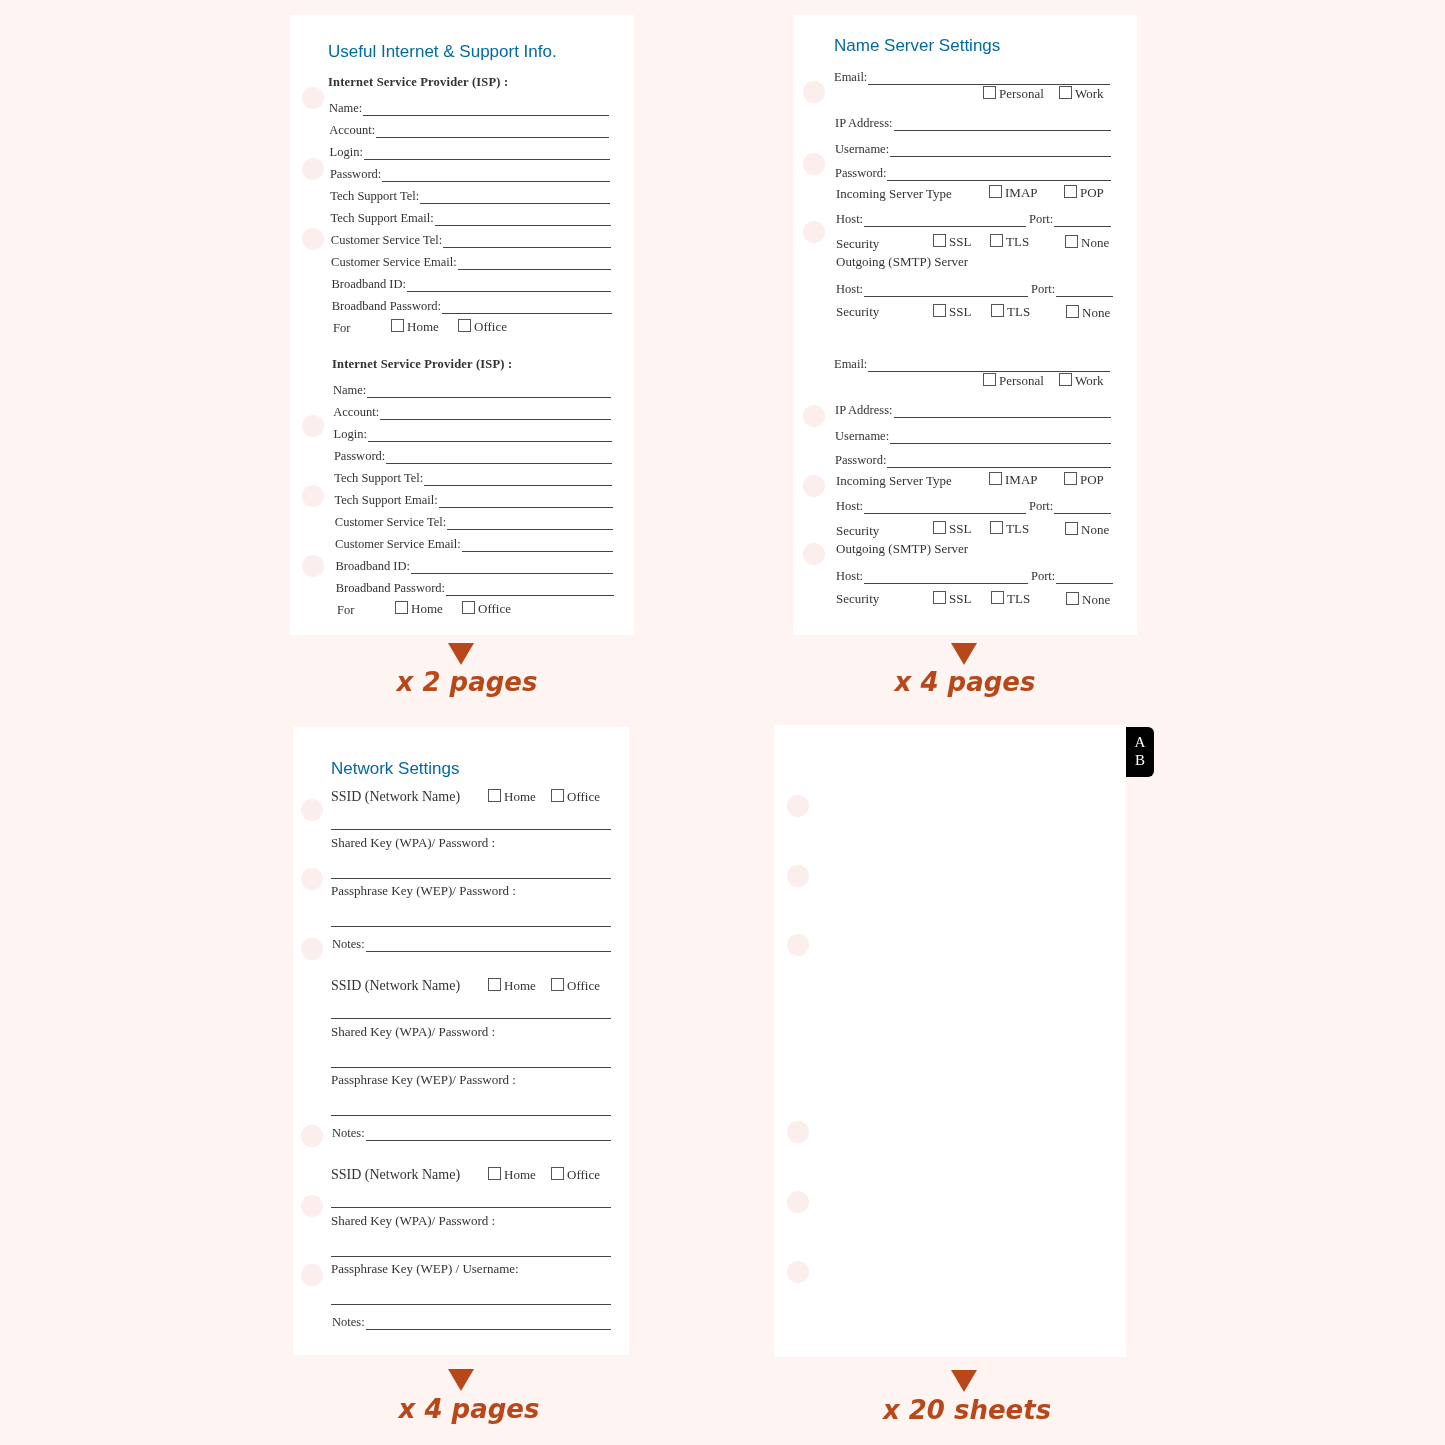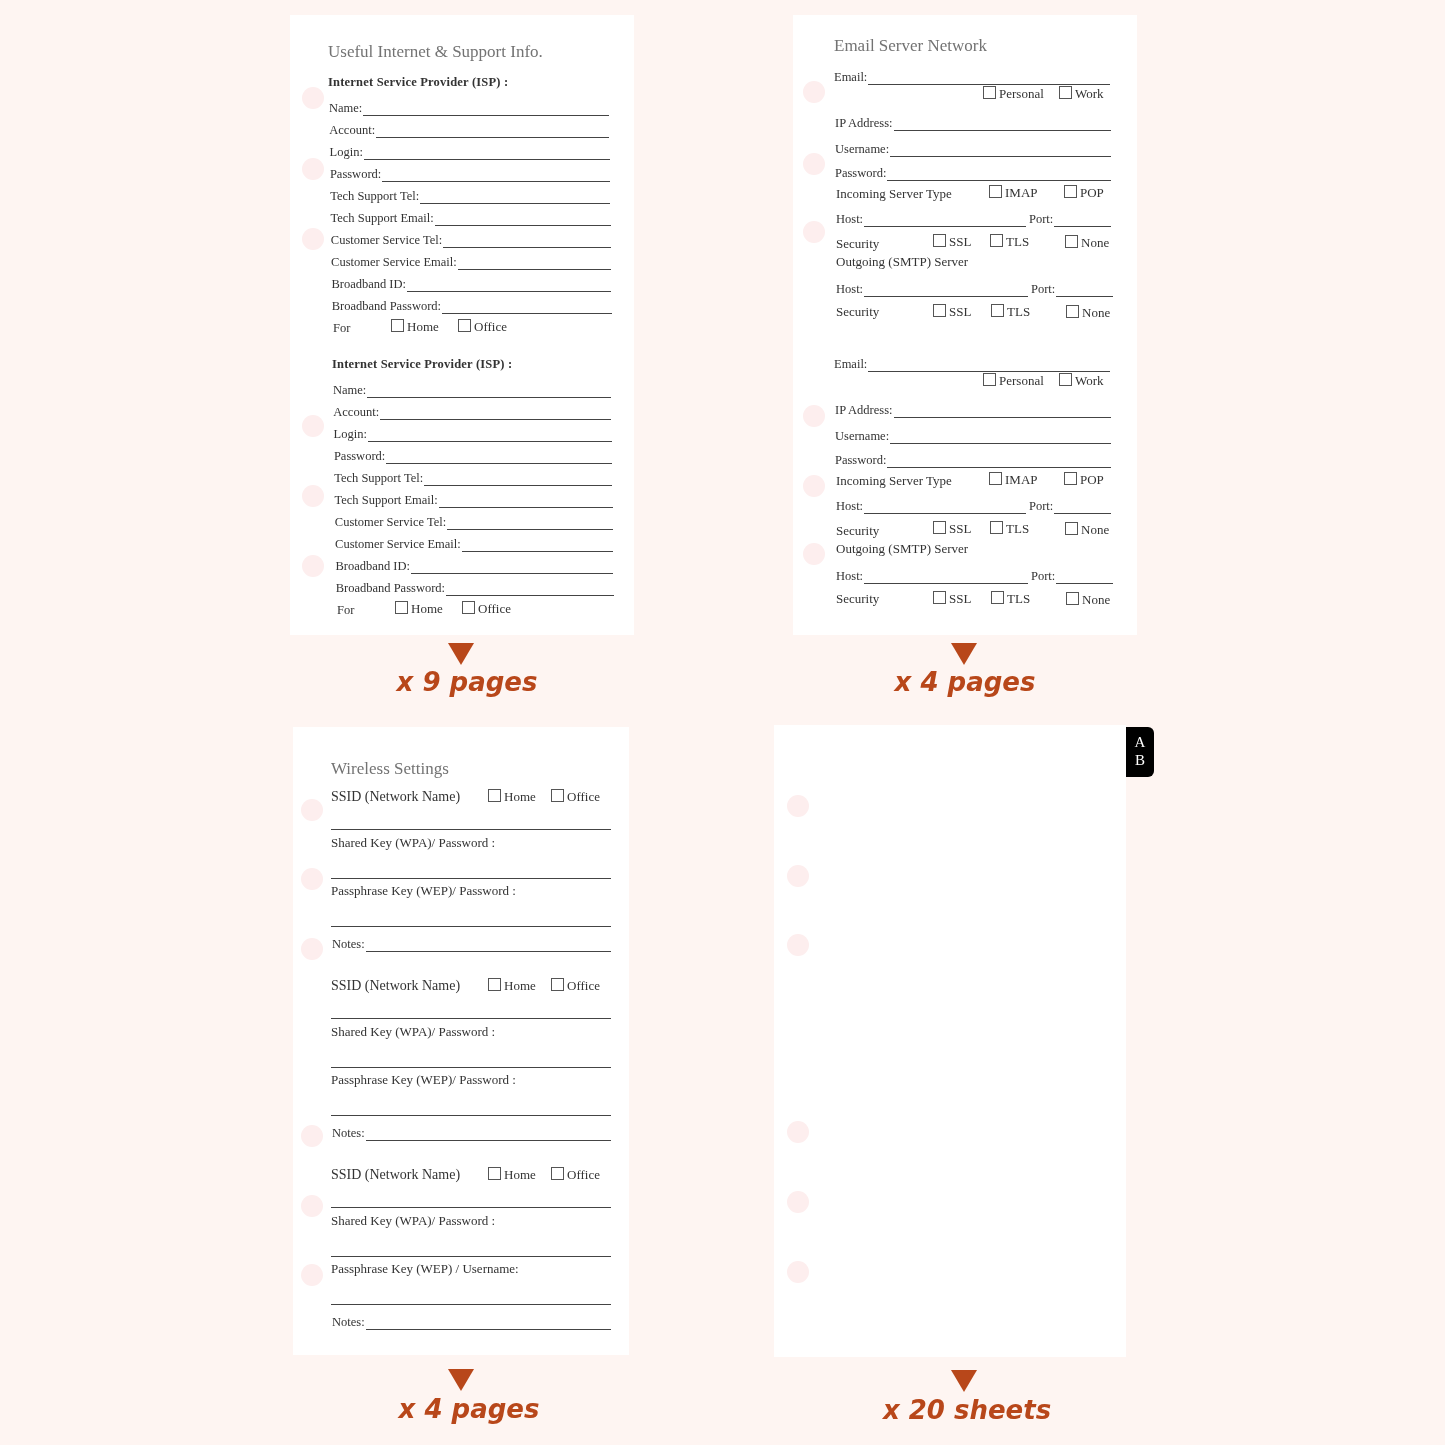--- a/index.html
+++ b/index.html
@@ -1,19 +1,19 @@
 <!DOCTYPE html>
 <html><head>
 <meta charset="utf-8">
 <style>
   html, body { margin:0; padding:0; }
   body { width:1445px; height:1445px; background:#fef5f2; position:relative; overflow:hidden; font-family:"Liberation Serif", serif; color:#333; }
   .page { position:absolute; background:#fff; box-sizing:border-box; }
   .hole { position:absolute; width:22px; height:22px; border-radius:50%; background:#fdeeee; }
-  .title { position:absolute; font-family:Liberation Serif, serif; font-size:17px; color:#737373; }
+  .title { position:absolute; font-family:Liberation Sans, sans-serif; font-size:17px; color:#0369a1; }
   .sub { position:absolute; font-weight:bold; font-size:12.5px; letter-spacing:0.2px; }
   .field { position:absolute; display:flex; align-items:flex-end; font-size:12.5px; white-space:nowrap; }
   .field .line { flex:1; border-bottom:1px solid #444; margin-left:1px; height:10px; }
   .lbl { position:absolute; font-size:13px; white-space:nowrap; }
   .cb { display:inline-block; width:11px; height:11px; border:1px solid #555; vertical-align:-1px; margin-right:3px; }
   .hline { position:absolute; border-bottom:1px solid #444; }
   .arrow { position:absolute; width:0; height:0; border-left:13px solid transparent; border-right:13px solid transparent; border-top:22px solid #b8471a; }
   .caption { position:absolute; font-family:"DejaVu Sans", sans-serif; font-weight:bold; font-style:italic; font-size:26px; color:#b8471a; text-align:center; width:260px; }
   .tab { position:absolute; left:1126px; top:727px; width:28px; height:50px; background:#000; border-radius:0 6px 6px 0; color:#fff; font-size:15px; text-align:center; line-height:18px; padding-top:6px; box-sizing:border-box; }
 </style>
@@ -120,21 +120,21 @@
     </div>
 </div>
 
 <div class="page" style="left:793px;top:15px;width:344px;height:620px;">
   <div class="hole" style="left:10px;top:66px;"></div>
   <div class="hole" style="left:10px;top:138px;"></div>
   <div class="hole" style="left:10px;top:206px;"></div>
   <div class="hole" style="left:10px;top:390px;"></div>
   <div class="hole" style="left:10px;top:460px;"></div>
   <div class="hole" style="left:10px;top:528px;"></div>
-  <div class="title" style="left:41px;top:21px;">Email Server Network</div>
+  <div class="title" style="left:41px;top:21px;">Name Server Settings</div>
   <div id="email-blocks">
       <div class="field" style="left:41px;top:55px;width:276px;">
         <span>Email:</span>
         <span class="line"></span>
       </div>
       <div class="lbl" style="left:190px;top:71px;"><span class="cb"></span><span>Personal</span></div>
       <div class="lbl" style="left:266px;top:71px;"><span class="cb"></span><span>Work</span></div>
       <div class="field" style="left:42px;top:101px;width:276px;">
         <span>IP Address:</span>
         <span class="line"></span>
@@ -224,21 +224,21 @@
     </div>
 </div>
 
 <div class="page" style="left:293px;top:727px;width:336px;height:628px;">
   <div class="hole" style="left:8px;top:72px;"></div>
   <div class="hole" style="left:8px;top:141px;"></div>
   <div class="hole" style="left:8px;top:211px;"></div>
   <div class="hole" style="left:8px;top:398px;"></div>
   <div class="hole" style="left:8px;top:468px;"></div>
   <div class="hole" style="left:8px;top:537px;"></div>
-  <div class="title" style="left:38px;top:32px;">Wireless Settings</div>
+  <div class="title" style="left:38px;top:32px;">Network Settings</div>
   <div id="wifi-blocks">
       <div class="lbl" style="left:38px;top:62px;font-size:14px;">SSID (Network Name)</div>
       <div class="lbl" style="left:195px;top:62px;"><span class="cb"></span><span>Home</span></div>
       <div class="lbl" style="left:258px;top:62px;"><span class="cb"></span><span>Office</span></div>
       <div class="hline" style="left:38px;top:102px;width:280px;"></div>
       <div class="lbl" style="left:38px;top:108px;">Shared Key (WPA)/ Password :</div>
       <div class="hline" style="left:38px;top:151px;width:280px;"></div>
       <div class="lbl" style="left:38px;top:156px;">Passphrase Key (WEP)/ Password :</div>
       <div class="hline" style="left:38px;top:199px;width:280px;"></div>
       <div class="field" style="left:39px;top:210px;width:279px;">
@@ -279,19 +279,19 @@
   <div class="hole" style="left:13px;top:396px;"></div>
   <div class="hole" style="left:13px;top:466px;"></div>
   <div class="hole" style="left:13px;top:536px;"></div>
 </div>
 <div class="tab">
   <div>A</div>
   <div>B</div>
 </div>
 
 <div class="arrow" style="left:448px;top:643px;"></div>
-<div class="caption" style="left:337px;top:667px;">x 9 pages</div>
+<div class="caption" style="left:337px;top:667px;">x 2 pages</div>
 <div class="arrow" style="left:951px;top:643px;"></div>
 <div class="caption" style="left:835px;top:667px;">x 4 pages</div>
 <div class="arrow" style="left:448px;top:1369px;"></div>
 <div class="caption" style="left:339px;top:1394px;">x 4 pages</div>
 <div class="arrow" style="left:951px;top:1370px;"></div>
 <div class="caption" style="left:837px;top:1395px;">x 20 sheets</div>
 
 </body></html>

